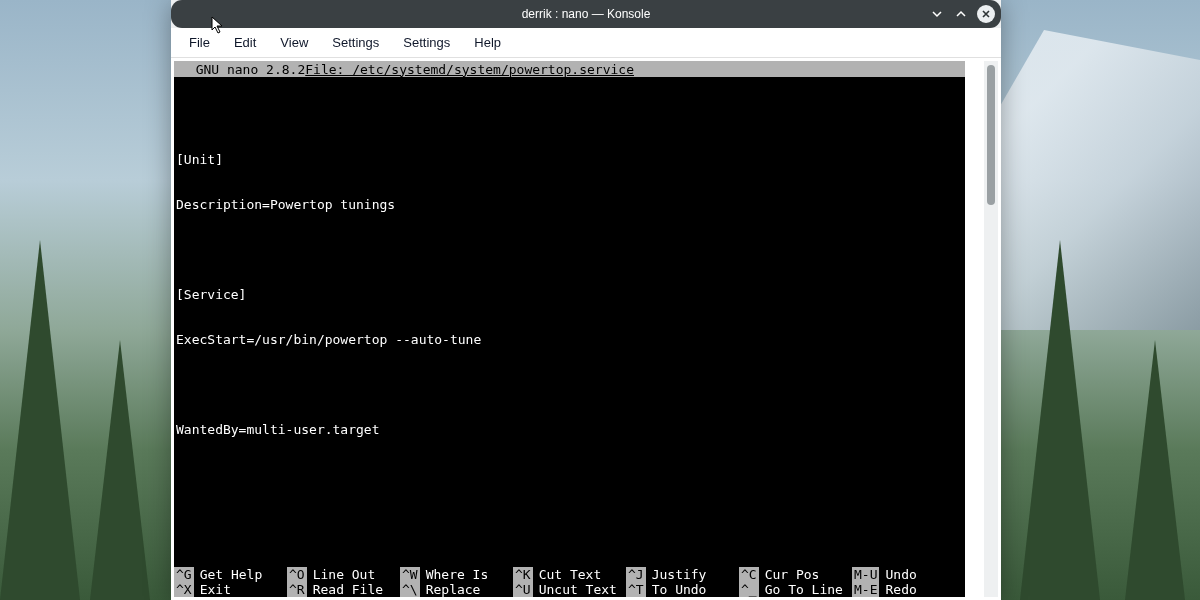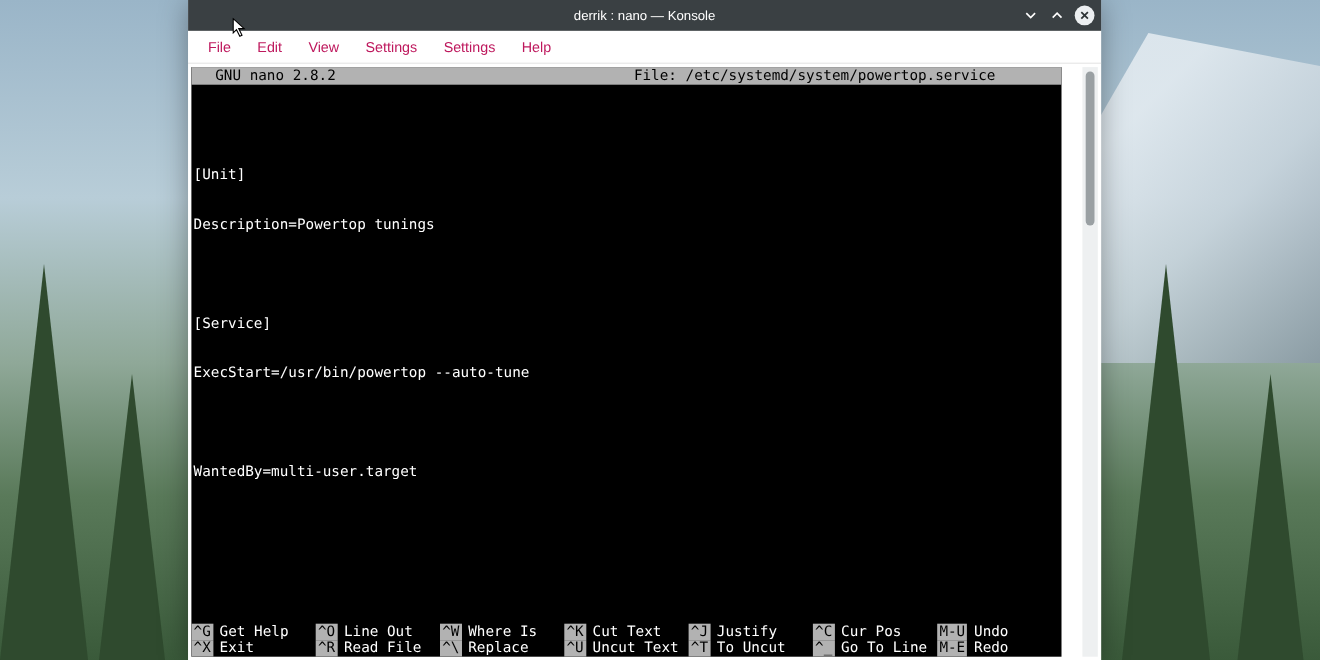--- a/index.html
+++ b/index.html
@@ -39,20 +39,21 @@
     display: flex; flex-direction: column;
     box-shadow: 0 4px 24px rgba(0,0,0,.35);
   }
   .titlebar {
     height: 28px;
     background: #3a4043;
     color: #fff;
     display: flex; align-items: center;
     font-size: 12px;
     position: relative;
+    border-radius: 11px;
   }
   .titlebar .title {
     position:absolute; left:0; right:0; text-align:center;
   }
   .title-controls {
     position:absolute; right:6px; top:0; height:28px;
     display:flex; align-items:center; gap:8px;
   }
   .title-controls .ctl {
     width:16px; height:16px; display:flex; align-items:center; justify-content:center;
@@ -64,21 +65,21 @@
   .cursor-arrow {
     position:absolute; left:40px; top:16px; z-index:5;
   }
 
   .menubar {
     height: 30px;
     background: #fff;
     display:flex; align-items:center;
     gap: 4px;
     font-size: 13px;
-    color:#be185d;
+    color:#0f172a;
     border-bottom: 1px solid #e0e0e0;
     padding-left:8px;
   }
   .menubar .menu-item { padding: 4px 10px; cursor:pointer; }
 
   .terminal-wrap {
     flex:1; display:flex; background:#fff; padding:3px;gap:19px;
   }
   .terminal {
     flex:1; background:#000; color:#fff;
@@ -87,21 +88,21 @@
     display:flex; flex-direction:column;
     overflow:hidden;
   }
   .nano-header {
     background:#b2b2b2; color:#000;
     display:flex; align-items:center;
     height:16px;
     white-space:pre;
   }
   .nano-header .version { padding-left:6px; }
-  .nano-header .filelabel { flex:1; text-align:right; }
+  .nano-header .filelabel { flex:1; text-align:left;text-decoration:underline; }
 
   .editor-content {
     flex:1; padding:0 2px; white-space:pre; overflow:hidden;
   }
   .editor-content .line { height:15px; }
 
   .nano-footer {
     display:grid;
     grid-template-columns: repeat(6, 1fr);
     grid-auto-rows: 15px;
@@ -229,21 +230,21 @@
         <div class="cell">
             <span class="key">^\</span>
             <span class="lbl">Replace</span>
           </div>
         <div class="cell">
             <span class="key">^U</span>
             <span class="lbl">Uncut Text</span>
           </div>
         <div class="cell">
             <span class="key">^T</span>
-            <span class="lbl">To Uncut</span>
+            <span class="lbl">To Undo</span>
           </div>
         <div class="cell">
             <span class="key">^_</span>
             <span class="lbl">Go To Line</span>
           </div>
         <div class="cell">
             <span class="key">M-E</span>
             <span class="lbl">Redo</span>
           </div>
       </div>

